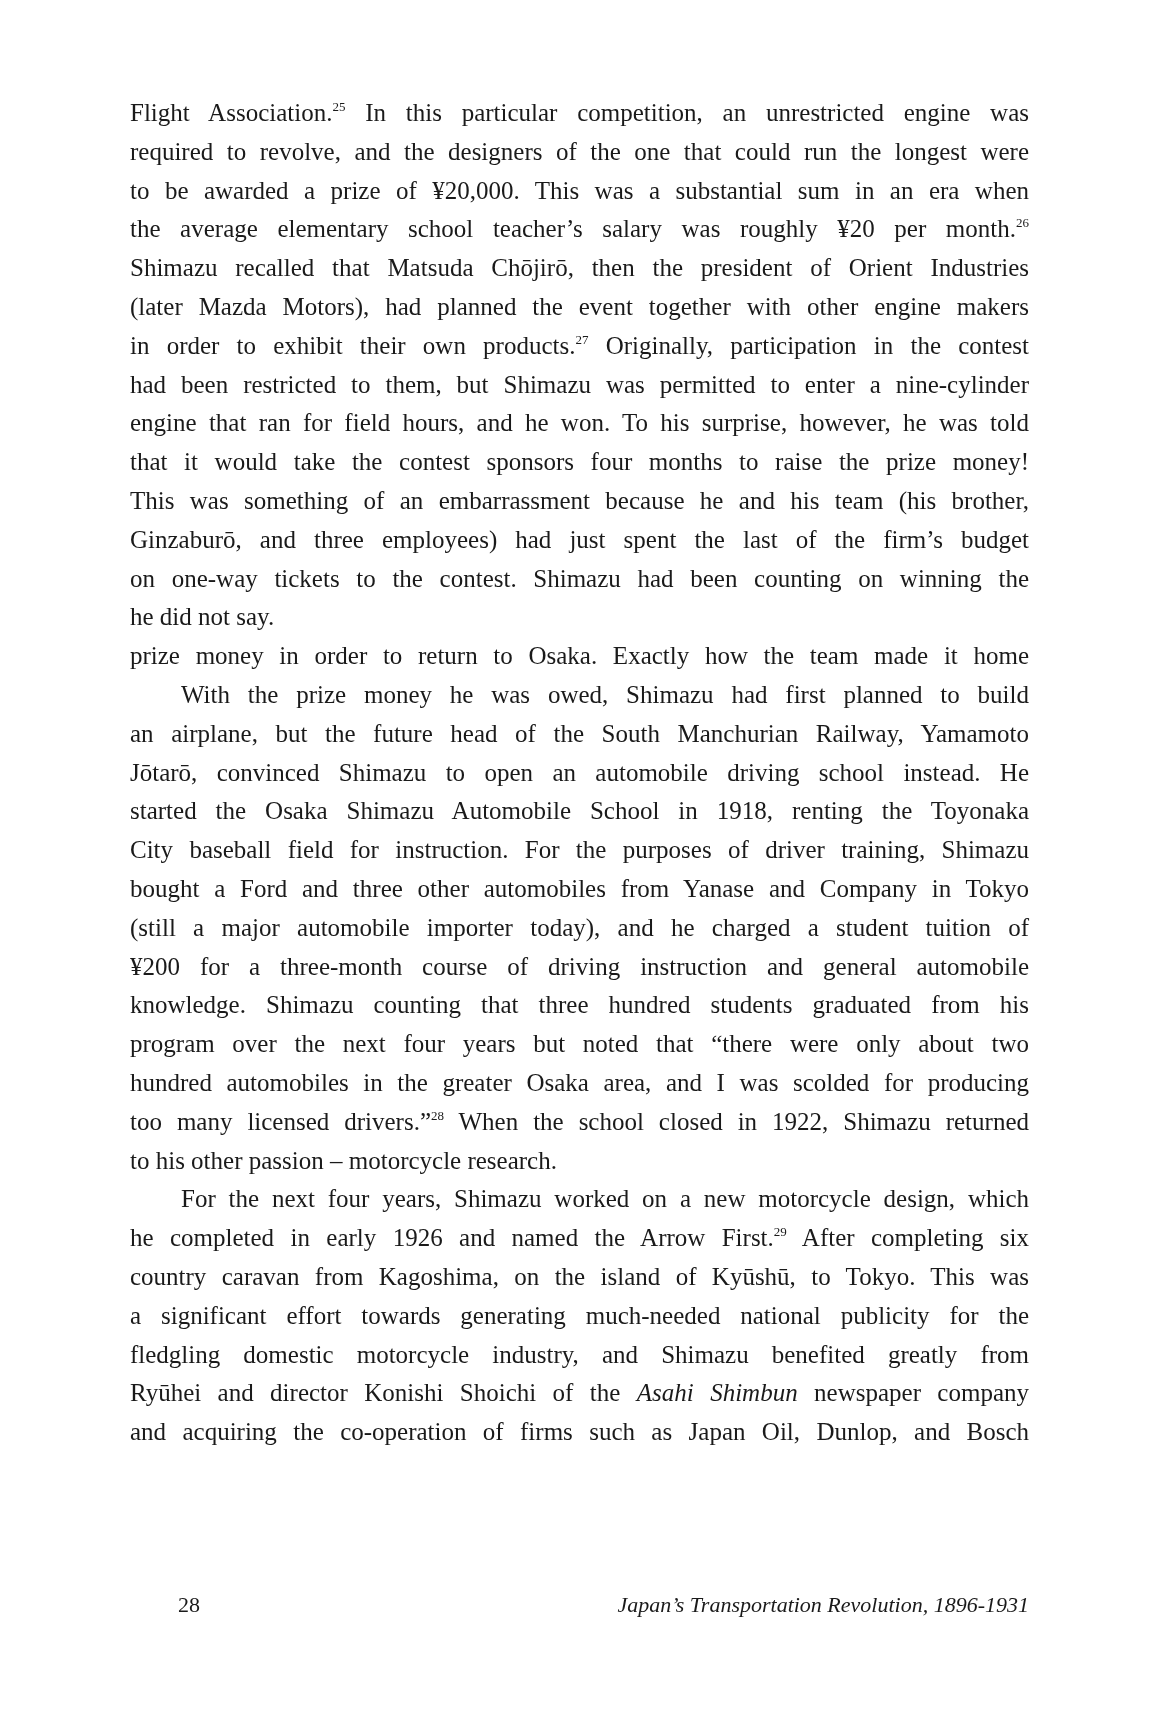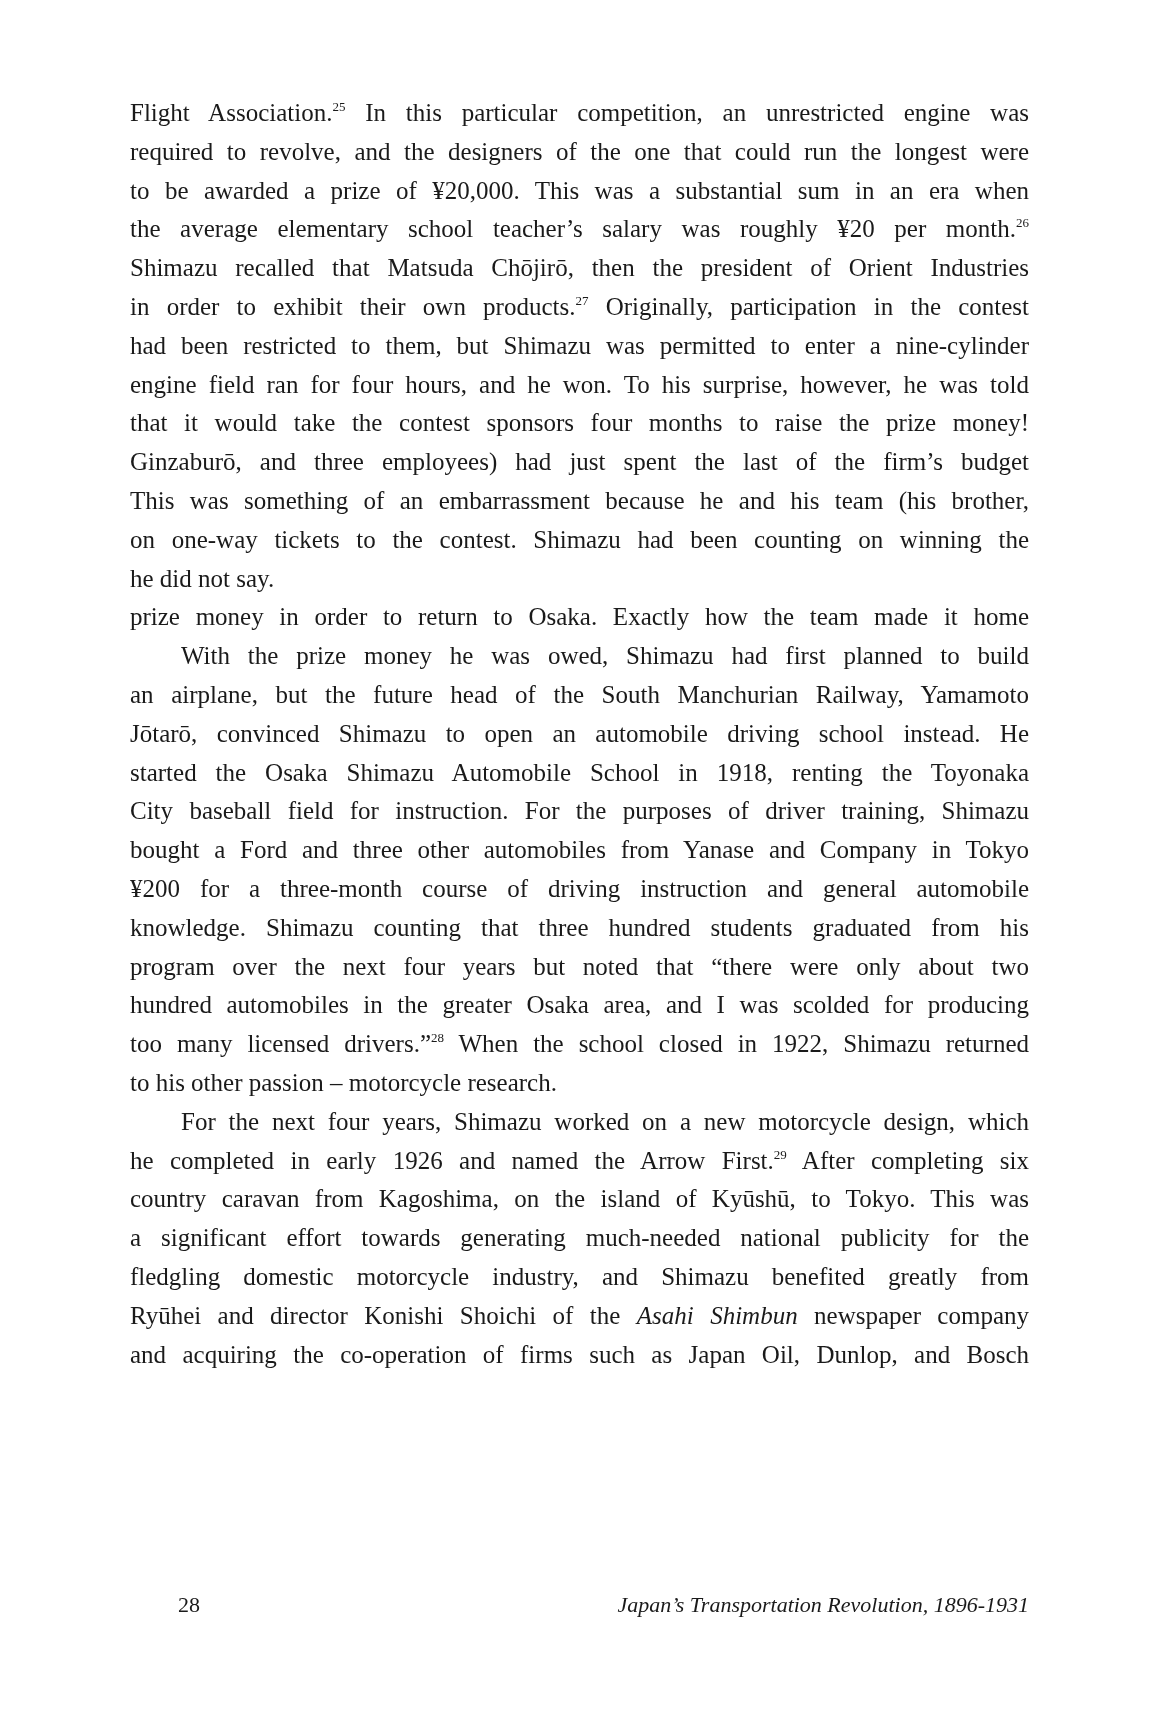--- a/index.html
+++ b/index.html
@@ -40,37 +40,39 @@
 <body>
 
 <div class="page">
   <div class="body-text" id="body-text">
       <div>
         <span class="line">Flight Association.<sup>25</sup> In this particular competition, an unrestricted engine was</span>
         <span class="line">required to revolve, and the designers of the one that could run the longest were</span>
         <span class="line">to be awarded a prize of ¥20,000. This was a substantial sum in an era when</span>
         <span class="line">the average elementary school teacher’s salary was roughly ¥20 per month.<sup>26</sup></span>
         <span class="line">Shimazu recalled that Matsuda Chōjirō, then the president of Orient Industries</span>
+        <span class="line">(later Mazda Motors), had planned the event together with other engine makers</span>
         <span class="line">in order to exhibit their own products.<sup>27</sup> Originally, participation in the contest</span>
         <span class="line">had been restricted to them, but Shimazu was permitted to enter a nine-cylinder</span>
-        <span class="line">engine field ran for four hours, and he won. To his surprise, however, he was told</span>
+        <span class="line">engine that ran for field hours, and he won. To his surprise, however, he was told</span>
         <span class="line">that it would take the contest sponsors four months to raise the prize money!</span>
+        <span class="line">This was something of an embarrassment because he and his team (his brother,</span>
         <span class="line">Ginzaburō, and three employees) had just spent the last of the firm’s budget</span>
-        <span class="line">This was something of an embarrassment because he and his team (his brother,</span>
         <span class="line">on one-way tickets to the contest. Shimazu had been counting on winning the</span>
         <span class="line last">he did not say.</span>
         <span class="line">prize money in order to return to Osaka. Exactly how the team made it home</span>
       </div>
       <div>
         <span class="line indent">With the prize money he was owed, Shimazu had first planned to build</span>
         <span class="line">an airplane, but the future head of the South Manchurian Railway, Yamamoto</span>
         <span class="line">Jōtarō, convinced Shimazu to open an automobile driving school instead. He</span>
         <span class="line">started the Osaka Shimazu Automobile School in 1918, renting the Toyonaka</span>
         <span class="line">City baseball field for instruction. For the purposes of driver training, Shimazu</span>
         <span class="line">bought a Ford and three other automobiles from Yanase and Company in Tokyo</span>
+        <span class="line">(still a major automobile importer today), and he charged a student tuition of</span>
         <span class="line">¥200 for a three-month course of driving instruction and general automobile</span>
         <span class="line">knowledge. Shimazu counting that three hundred students graduated from his</span>
         <span class="line">program over the next four years but noted that “there were only about two</span>
         <span class="line">hundred automobiles in the greater Osaka area, and I was scolded for producing</span>
         <span class="line">too many licensed drivers.”<sup>28</sup> When the school closed in 1922, Shimazu returned</span>
         <span class="line last">to his other passion – motorcycle research.</span>
       </div>
       <div>
         <span class="line indent">For the next four years, Shimazu worked on a new motorcycle design, which</span>
         <span class="line">he completed in early 1926 and named the Arrow First.<sup>29</sup> After completing six</span>

